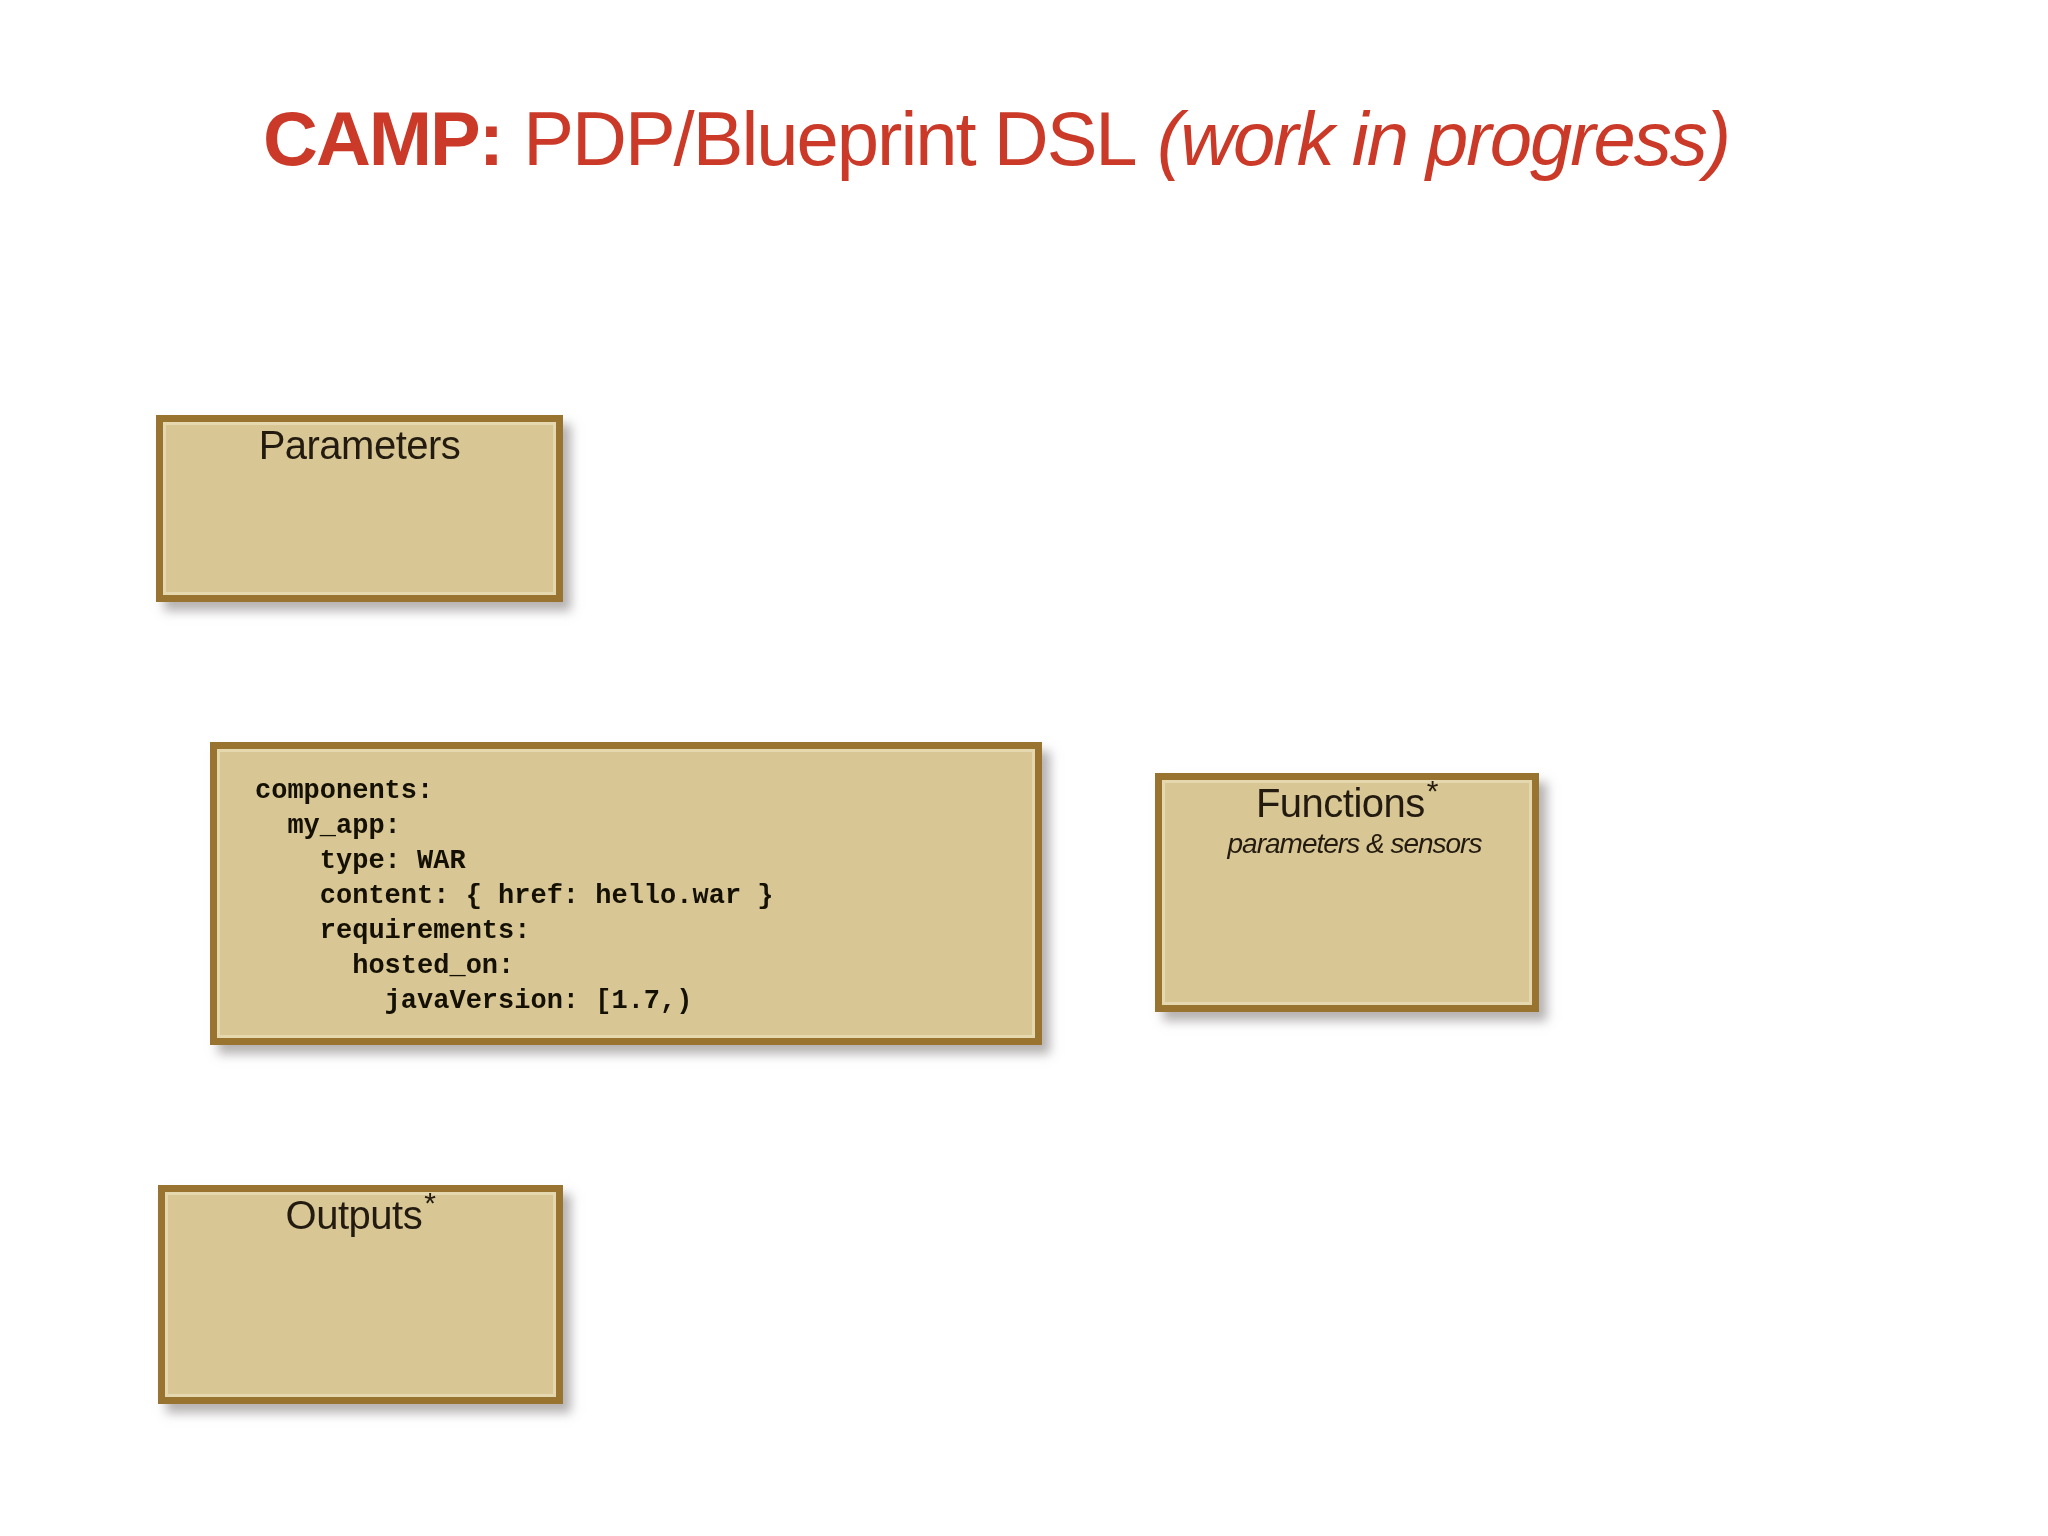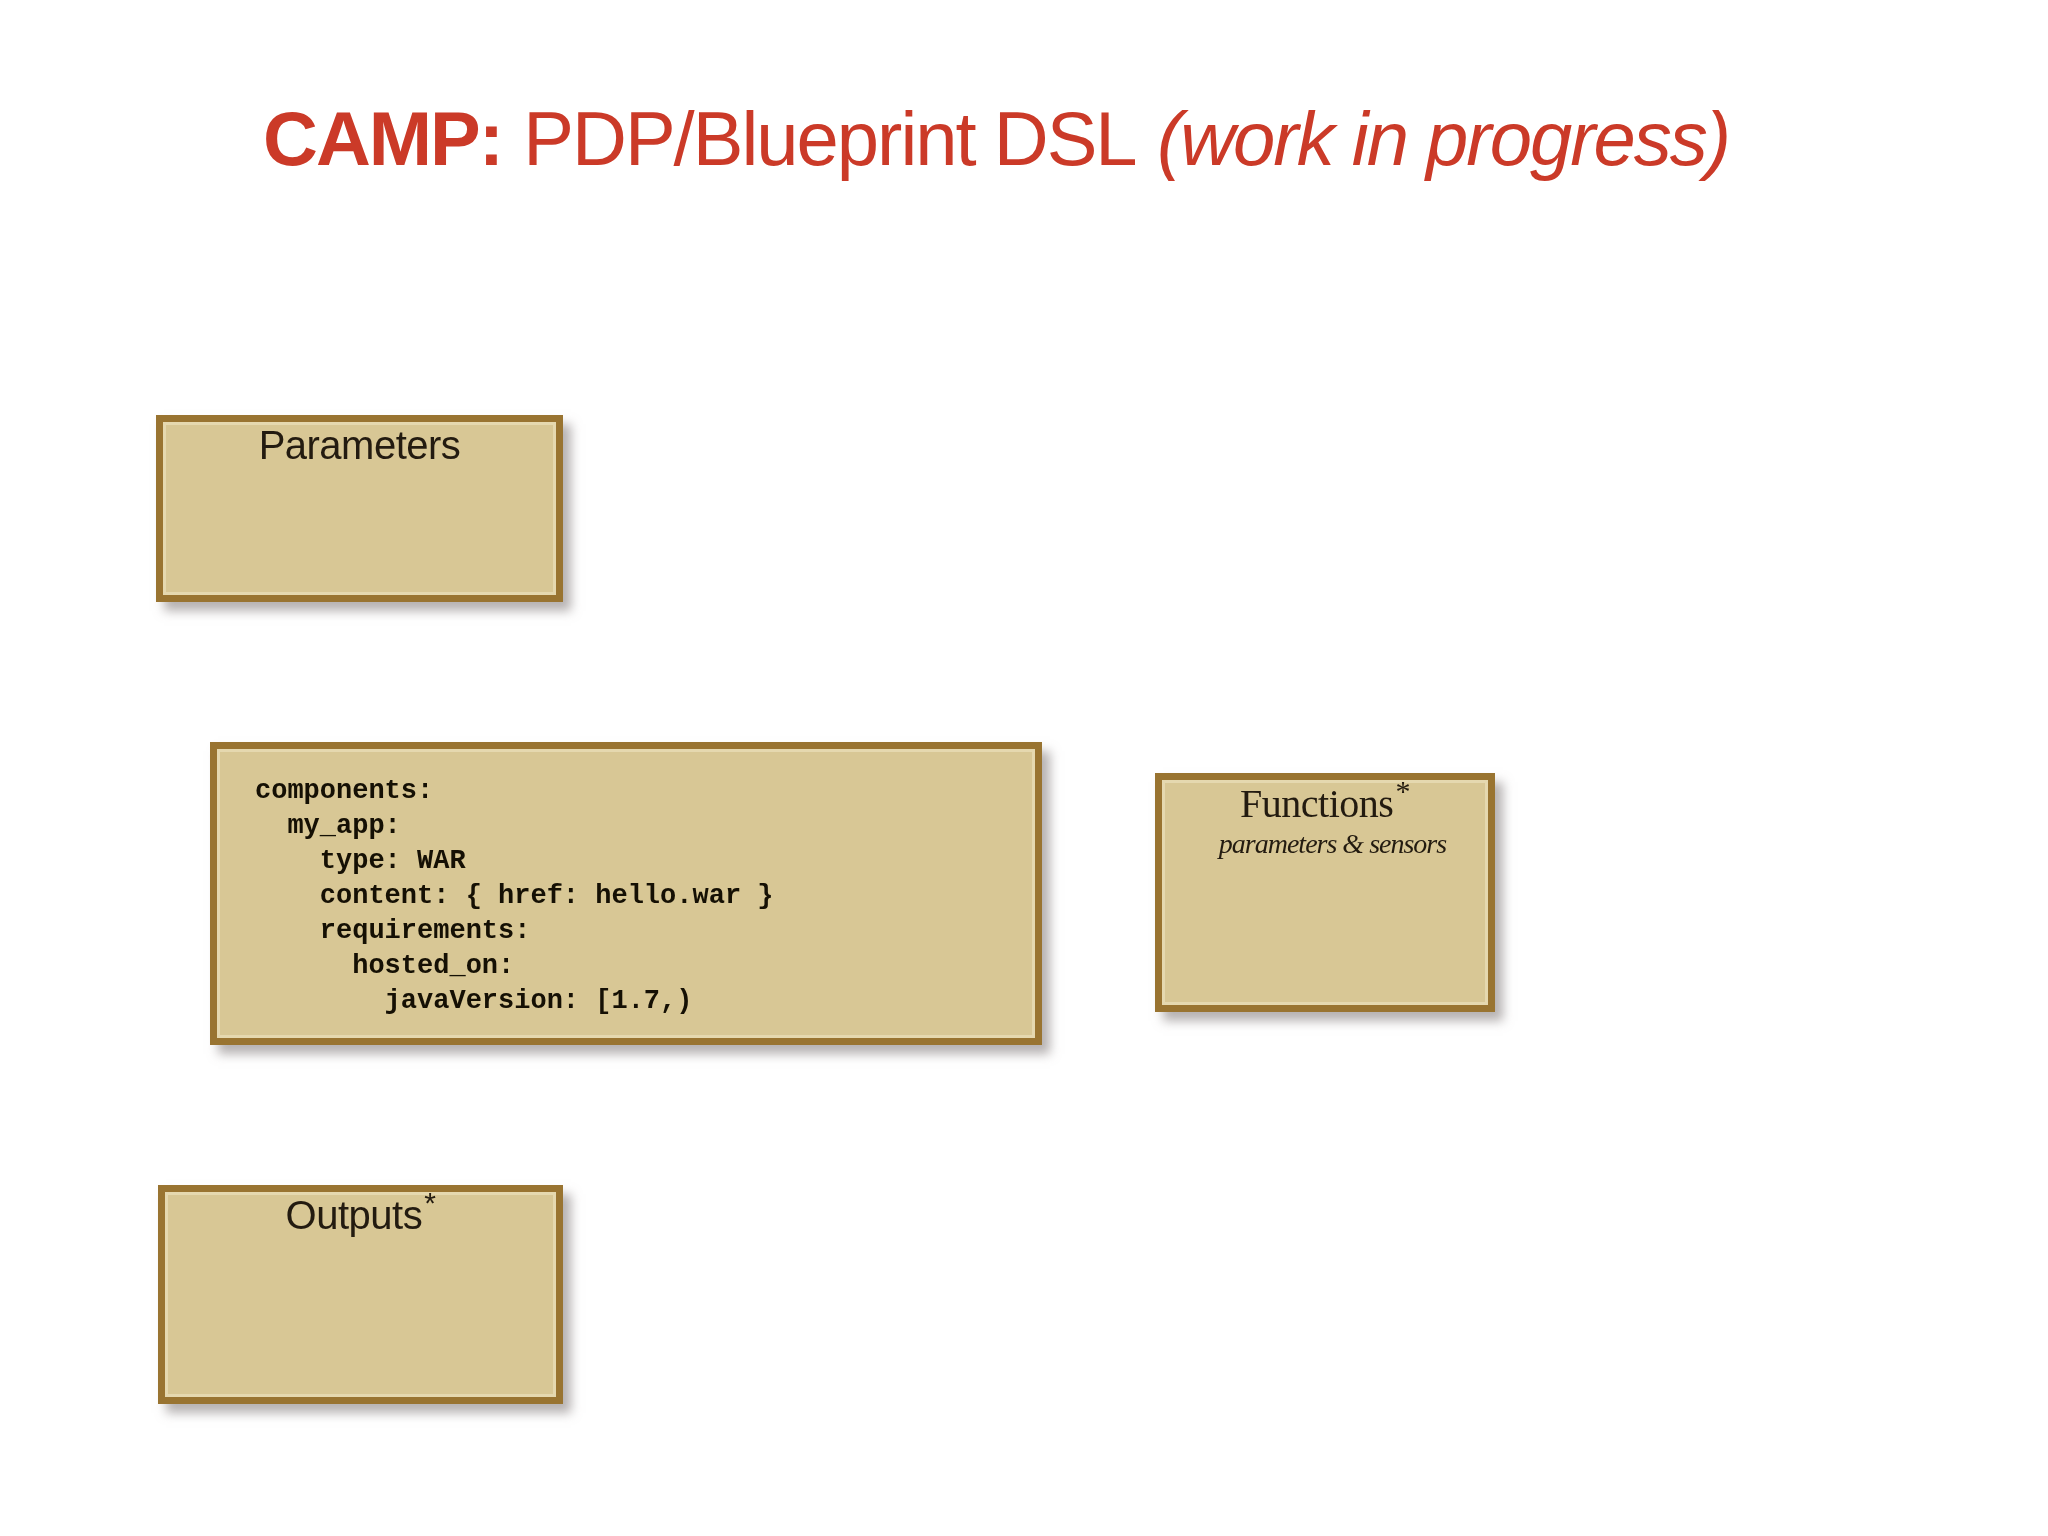--- a/index.html
+++ b/index.html
@@ -68,21 +68,21 @@
     display: inline-block;
     font-size: 30px;
     position: relative;
     top: -0.55em;
     margin-left: 2px;
   }
 
   
   .box-parameters { left: 156px;  top: 415px;  width: 407px; height: 187px; }
   .box-code       { left: 210px;  top: 742px;  width: 832px; height: 303px; }
-  .box-functions  { left: 1155px; top: 773px;  width: 340px; height: 239px; font-family: Liberation Serif, serif; }
+  .box-functions  { left: 1155px; top: 773px;  width: 384px; height: 239px; }
   .box-outputs    { left: 158px;  top: 1185px; width: 405px; height: 219px; }
 
   
   .code-pre {
     margin: 0;
     padding: 25px 0 0 38px;
     font-family: "Liberation Mono", "DejaVu Sans Mono", monospace;
     font-weight: bold;
     font-size: 27px;
     line-height: 35px;

